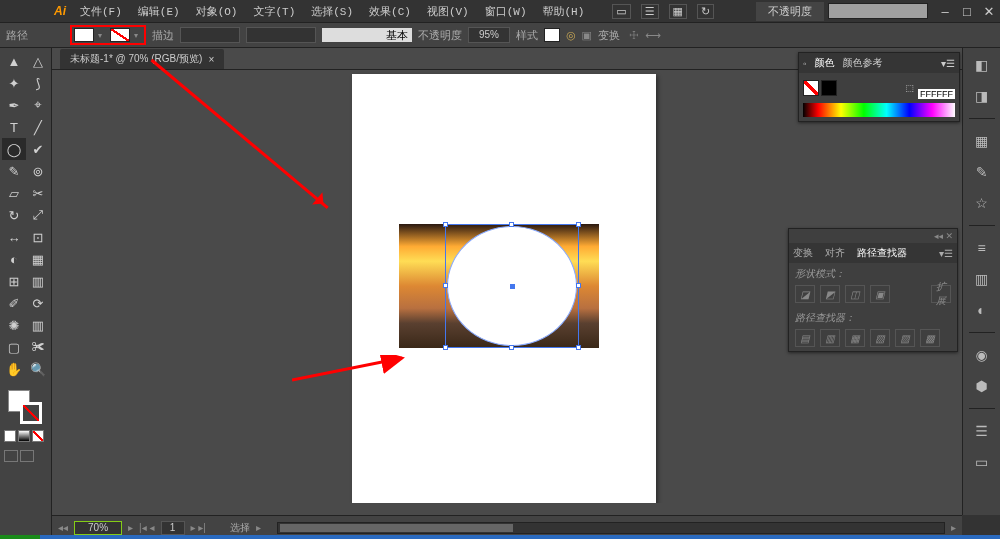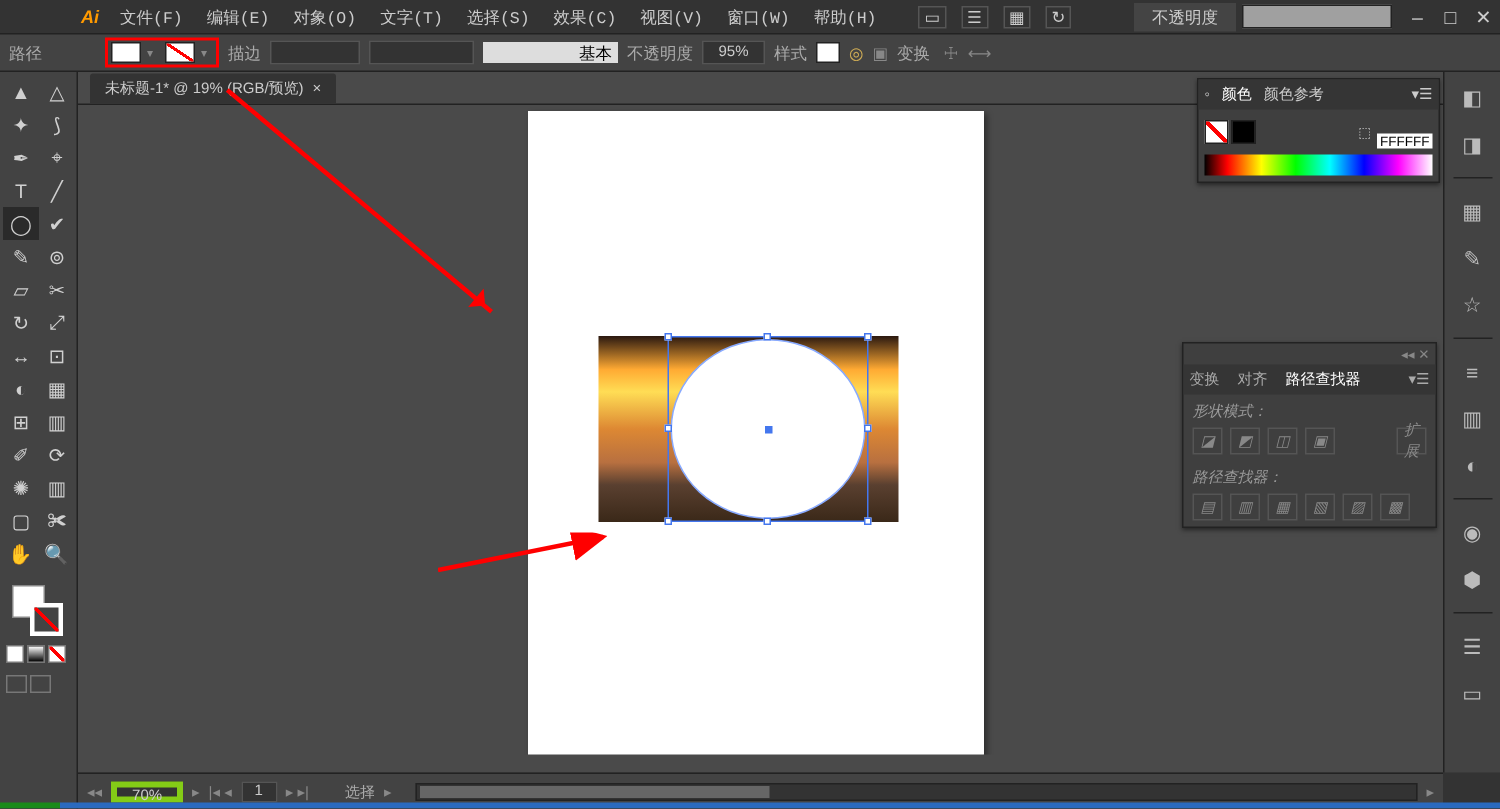--- a/index.html
+++ b/index.html
@@ -98,21 +98,21 @@
 .panel-pf .tabs .active{color:#fff;}
 .panel-pf .section{padding:4px 6px;font-style:italic;}
 .panel-pf .section .lbl{font-size:10px; color:#999; margin-bottom:4px;}
 .panel-pf .iconrow{display:flex; gap:5px;}
 .panel-pf .iconrow span{width:20px;height:18px;border:1px solid #555; display:flex;align-items:center;justify-content:center;font-size:10px;color:#888;}
 .panel-pf .expand{margin-left:auto;padding:1px 8px;border:1px solid #555;font-size:10px;color:#777;}
 
 
 .statusbar { position:absolute; left:52px; right:38px; bottom:0; height:24px; background:#434343; border-top:1px solid #222; display:flex; align-items:center; padding:0 6px; gap:6px;}
 .statusbar .nav{font-size:10px;color:#888;}
-.statusbar .zoombox{width:48px;height:14px;background:#333;border:4px solid #84cc16;text-align:center;font-size:10px;line-height:12px;}
+.statusbar .zoombox{width:48px;height:14px;background:#333;border:1px solid #84cc16;text-align:center;font-size:10px;line-height:12px;}
 .statusbar .pagebox{width:24px;height:14px;background:#333;border:1px solid #555;text-align:center;font-size:10px;line-height:12px;}
 .statusbar .sep{flex:0 0 12px;}
 .statusbar .sel-label{font-size:10px;color:#aaa;}
 .statusbar .scroll-h{flex:1;height:12px;background:#333;border:1px solid #222;position:relative;margin-left:10px;}
 .statusbar .scroll-h::after{content:"";position:absolute;left:2px;top:1px;width:35%;height:8px;background:#666;}
 
 
 .bottomline { position:absolute; bottom:0; left:0; right:0; height:4px; background:linear-gradient(to right,#1a8a1a 0%,#1a8a1a 4%,#2a6abf 4%,#2a6abf 100%);}
 
 .dd-arrow{width:8px;font-size:8px;color:#888;}
@@ -168,21 +168,21 @@
   <span style="color:#888">▣</span>
   <span class="label change-label">变换</span>
   <div class="icons-right">
     <span>☩</span>
     <span>⟷</span>
   </div>
 </div>
 
 <div class="tabbar">
   <div class="tab">
-    <span>未标题-1* @ 19% (RGB/预览)</span>
+    <span>未标题-1* @ 70% (RGB/预览)</span>
     <span class="close">×</span>
   </div>
 </div>
 
 <div class="tools">
   <div class="toolgrid">
     <div class="tool">▲</div>
     <div class="tool">△</div>
     <div class="tool">✦</div>
     <div class="tool">⟆</div>

